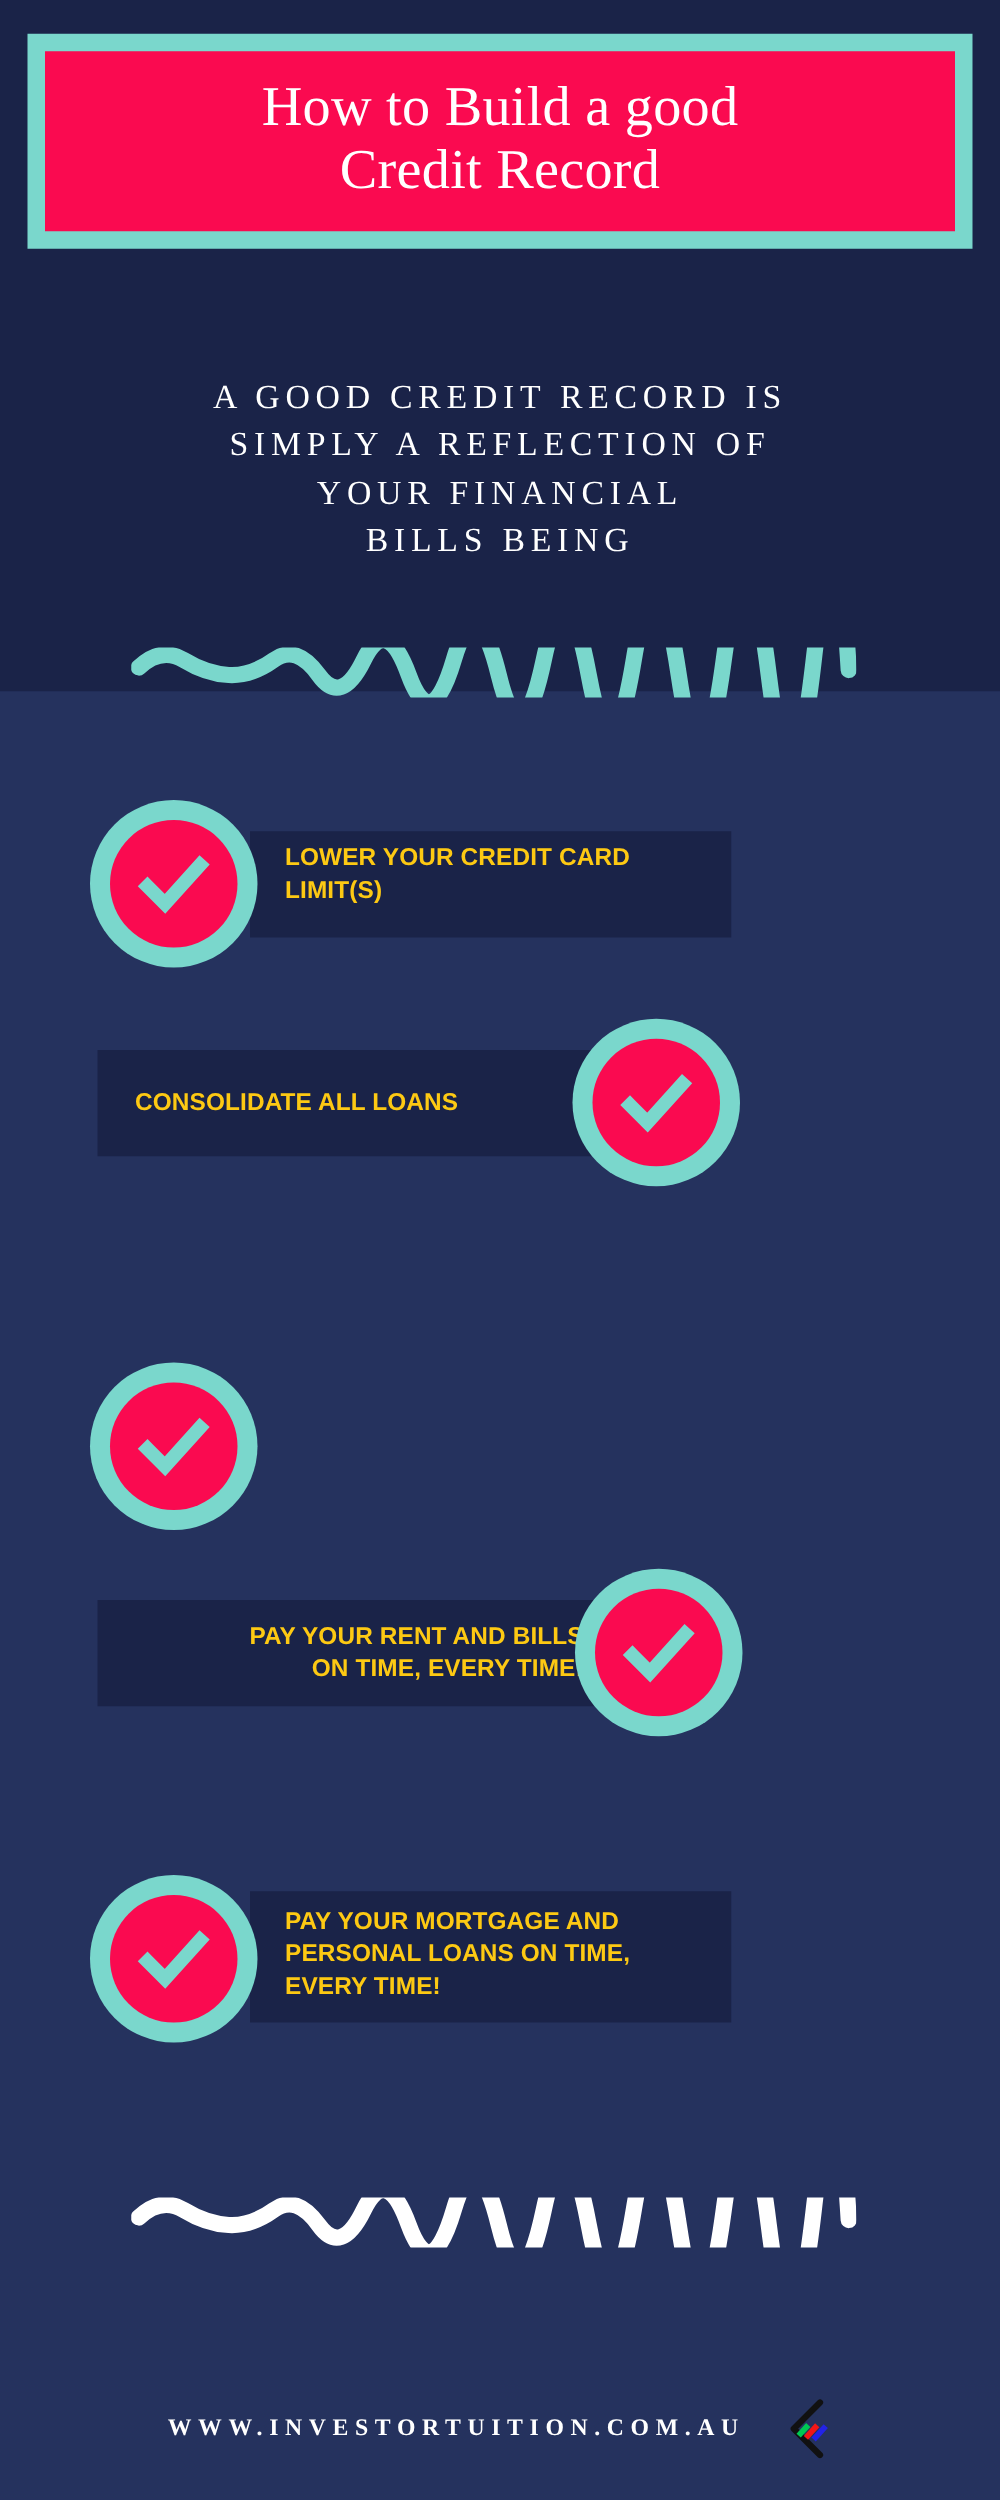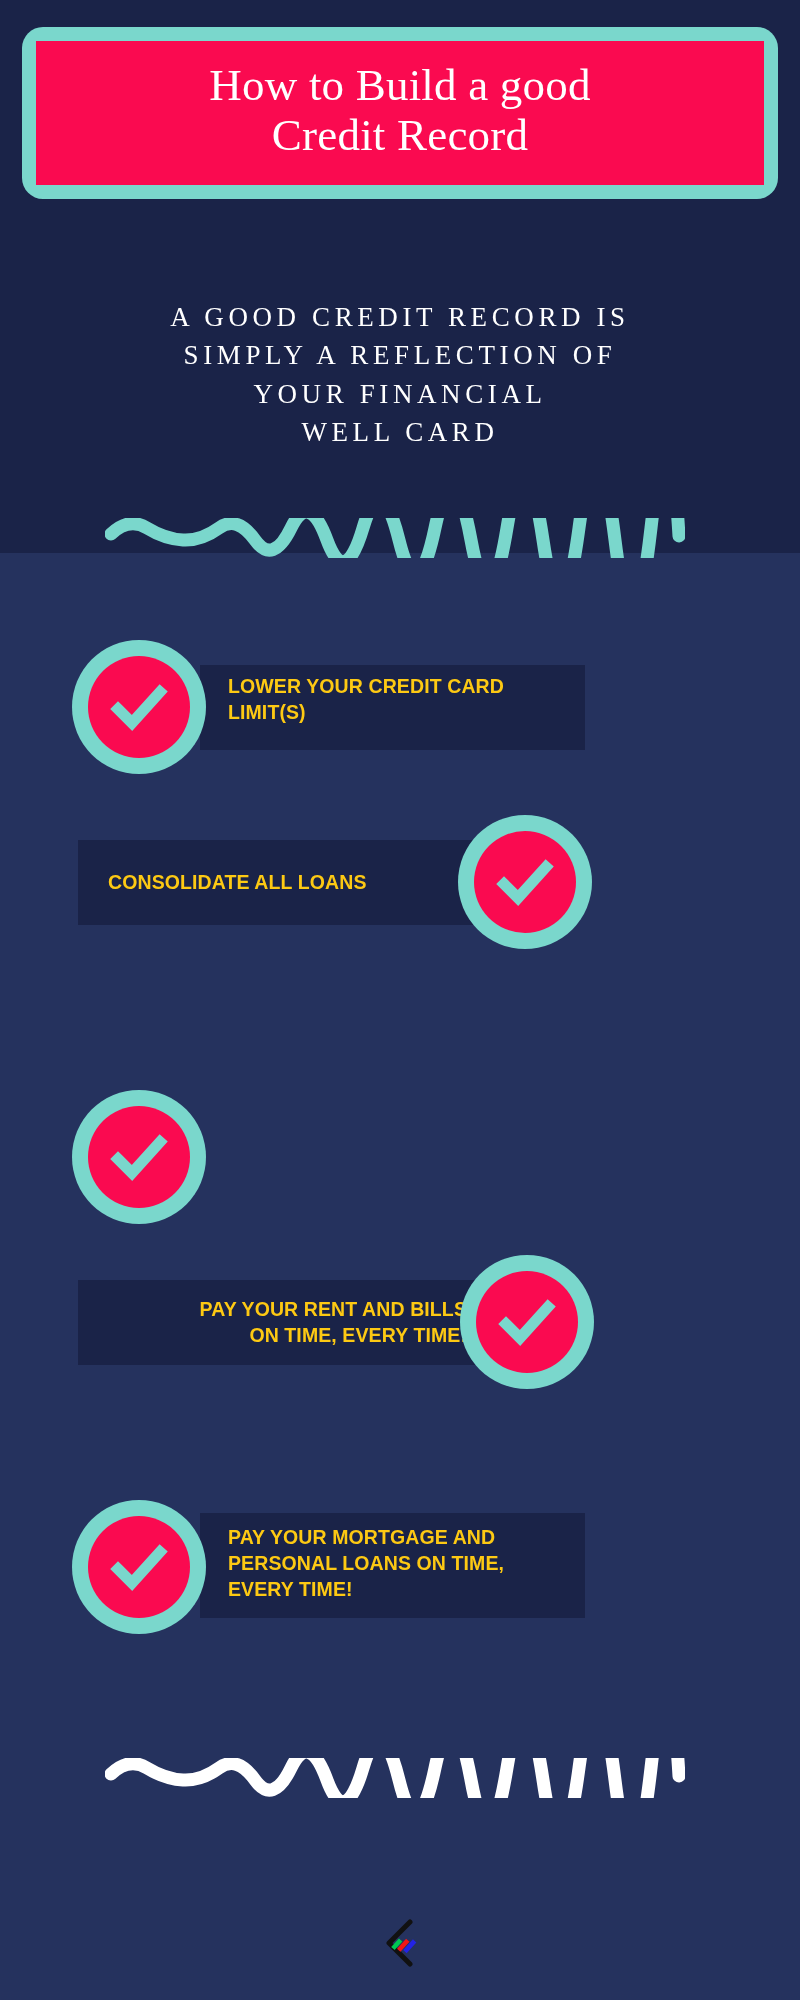--- a/index.html
+++ b/index.html
@@ -14,21 +14,20 @@
 
   
   .header-band {
     position:absolute; left:0; top:0; width:800px; height:553px;
     background:#1a2348;
   }
   .title-frame {
     position:absolute; left:22px; top:27px; width:756px; height:172px;
     background:#7ad7cc;
     padding:14px;
-    border-radius:21px;
   }
   .title-inner {
     width:100%; height:100%;
     background:#fa0a50;
     display:flex; flex-direction:column;
     align-items:center; justify-content:center;
     padding:4px 18px 10px 18px;
   }
   .title-line {
     font-family:"Liberation Serif", serif;
@@ -137,21 +136,21 @@
     <div class="title-inner">
       <span class="title-line">How to Build a good</span>
       <span class="title-line">Credit Record</span>
     </div>
   </div>
 
   <div class="subtitle">
     <span class="sline">A GOOD CREDIT RECORD IS</span>
     <span class="sline">SIMPLY A REFLECTION OF</span>
     <span class="sline">YOUR FINANCIAL</span>
-    <span class="sline">WELL CARD</span>
+    <span class="sline">BILLS BEING</span>
   </div>
 
   <svg class="wave wave-top" viewBox="0 0 580 40" preserveAspectRatio="none">
     <path d="M6,16 Q24,-1 42,10 T78,22 T114,10 T150,22 T186,10 T222,22 T258,10 T294,22 T330,10 T366,22 T402,10 T438,22 T474,10 T510,22 T546,10 T574,18" fill="none" stroke="#7ad7cc" stroke-width="13" stroke-linecap="round"></path>
   </svg>
 
   <div class="item" id="item1" style="left:0; top:640px; width:800px; height:140px;">
     <div class="bar">
       <div class="bar-text">
         <span>LOWER YOUR CREDIT CARD</span><br>
@@ -223,20 +222,21 @@
         </svg>
       </div>
     </div>
   </div>
 
   <svg class="wave wave-bottom" viewBox="0 0 580 40" preserveAspectRatio="none">
     <path d="M6,16 Q24,-1 42,10 T78,22 T114,10 T150,22 T186,10 T222,22 T258,10 T294,22 T330,10 T366,22 T402,10 T438,22 T474,10 T510,22 T546,10 T574,18" fill="none" stroke="#ffffff" stroke-width="13" stroke-linecap="round"></path>
   </svg>
 
   <div class="footer-row">
+    <span class="footer-url">WWW.INVESTORTUITION.COM.AU</span>
     <svg class="footer-logo" viewBox="0 0 40 48">
       <path d="M30 3 L9 24 L30 45" fill="none" stroke="#111111" stroke-width="5" stroke-linecap="round" stroke-linejoin="round"></path>
       <rect x="14.5" y="19.5" width="4.6" height="11.5" fill="#00c853" transform="rotate(42 16.8 25.2)"></rect>
       <rect x="21.0" y="19.5" width="4.6" height="13.5" fill="#f21616" transform="rotate(42 23.3 26.2)"></rect>
       <rect x="27.5" y="20.0" width="4.6" height="14.5" fill="#2323e6" transform="rotate(42 29.8 27.2)"></rect>
     </svg>
   </div>
 
 </div>
 

